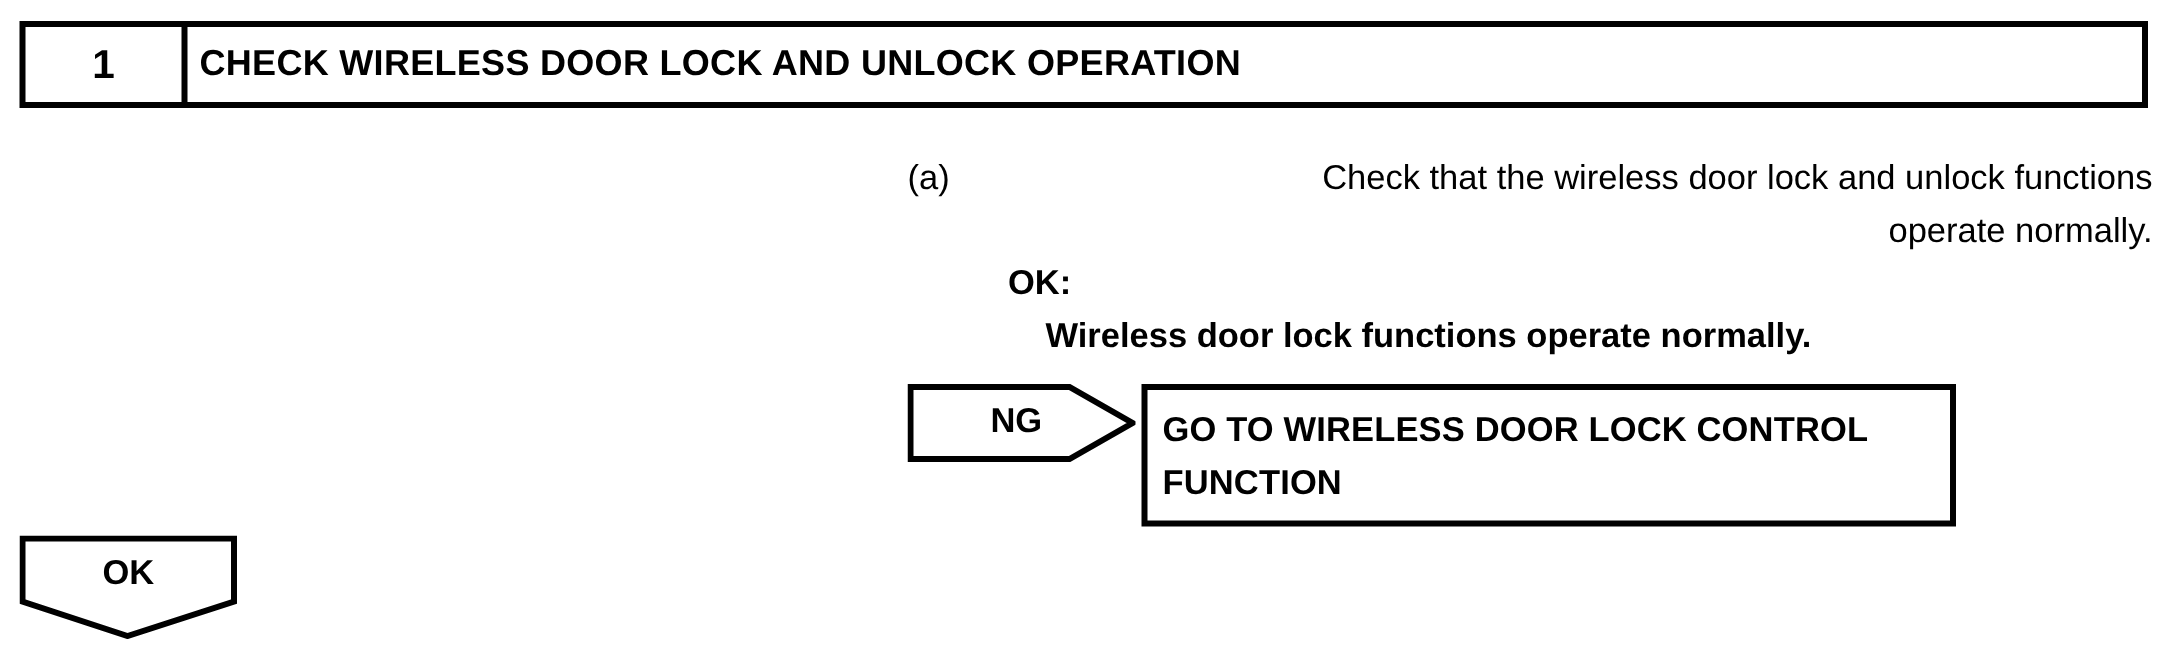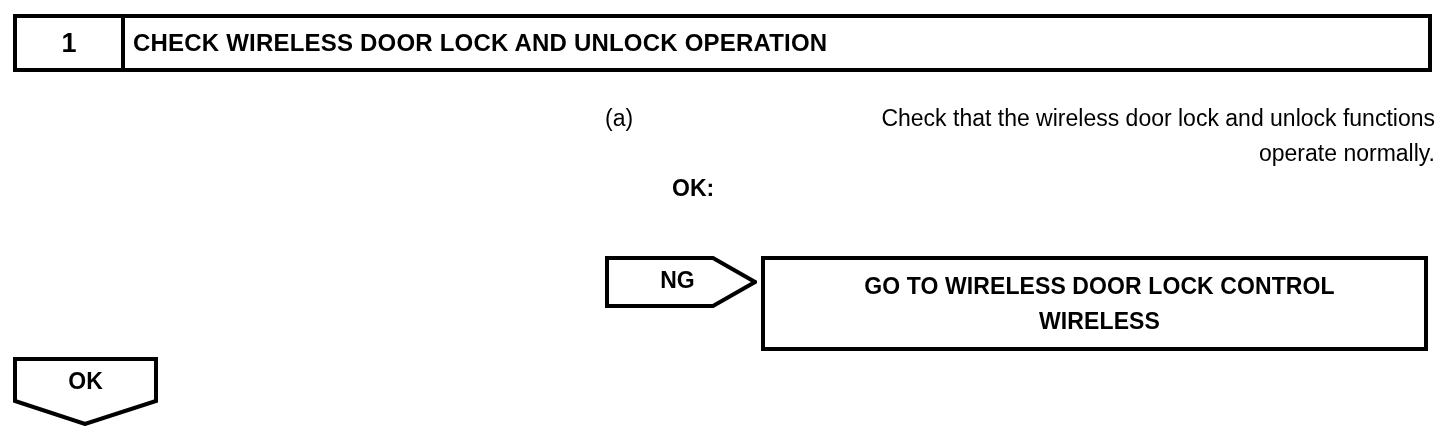--- a/index.html
+++ b/index.html
@@ -117,27 +117,26 @@
     font-weight: bold;
     line-height: 1;
     pointer-events: none;
   }
 
   
   .goto-box {
     position: absolute;
     left: 761px;
     top: 256px;
-    width: 667px;
+    width: 543px;
     height: 95px;
     box-sizing: border-box;
     border: 4px solid #000000;
     background: #ffffff;
     padding: 9px 0 0 10px;
-    text-align: center;
   }
   .goto-line {
     font-size: 23px;
     font-weight: bold;
     line-height: 35px;
     letter-spacing: 0.1px;
     white-space: nowrap;
   }
 
   
@@ -192,33 +191,37 @@
     <div class="proc-line">
       <span class="proc-marker"></span>
       <span class="proc-text normal">operate normally.</span>
     </div>
 
     <div class="proc-line">
       <span class="proc-marker"></span>
       <span class="proc-text bold">OK:</span>
     </div>
 
+    <div class="proc-line">
+      <span class="proc-marker"></span>
+      <span class="proc-text bold indent">Wireless door lock functions operate normally.</span>
+    </div>
 
   </div>
 
   <div class="ng-arrow">
     <svg viewBox="0 0 152 52" xmlns="http://www.w3.org/2000/svg">
       <polygon points="2,2 108,2 150,26 108,50 2,50" fill="#ffffff" stroke="#000000" stroke-width="4" stroke-linejoin="miter"></polygon>
     </svg>
     <span class="ok-label ng-label">NG</span>
   </div>
 
   <div class="goto-box">
     <div class="goto-line">GO TO WIRELESS DOOR LOCK CONTROL</div>
-    <div class="goto-line">WIRELESS</div>
+    <div class="goto-line">FUNCTION</div>
   </div>
 
   <div class="ok-arrow">
     <svg viewBox="0 0 145 69" xmlns="http://www.w3.org/2000/svg">
       <polygon points="2,2 143,2 143,44 72,67 2,44" fill="#ffffff" stroke="#000000" stroke-width="4" stroke-linejoin="miter"></polygon>
     </svg>
     <span class="ok-label">OK</span>
   </div>
 
 </div>

